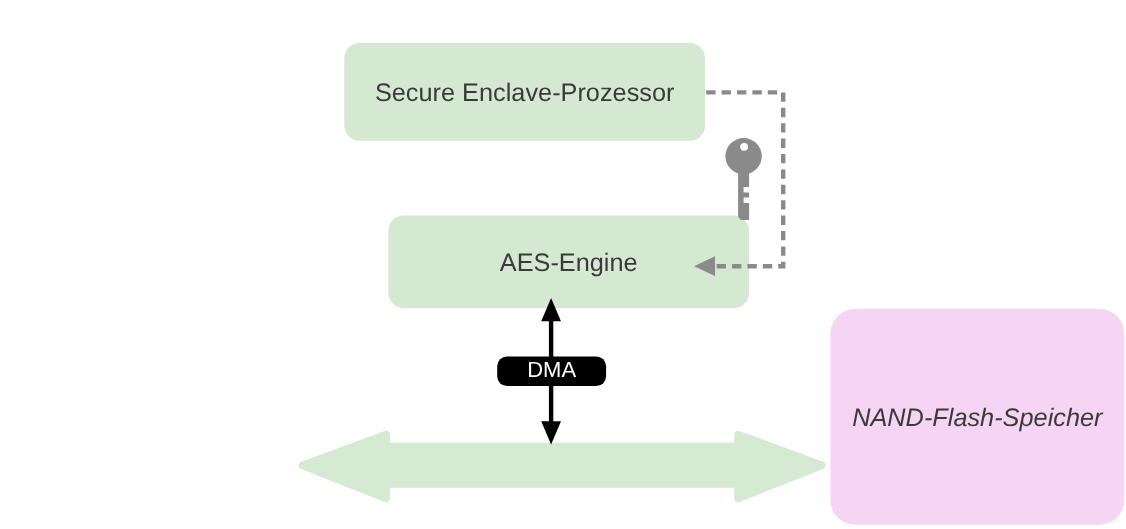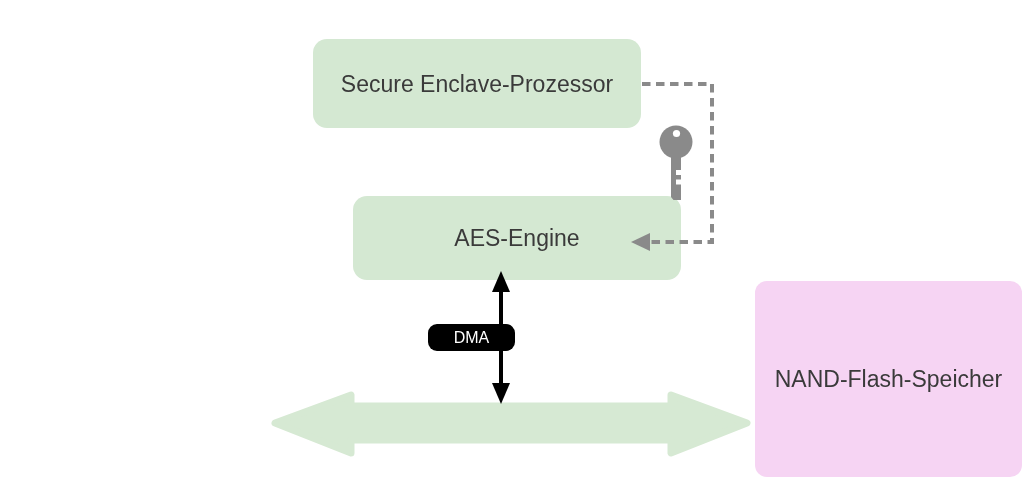--- a/index.html
+++ b/index.html
@@ -46,36 +46,37 @@
     left: 313px; top: 196px;
     width: 328px; height: 84px;
     background: var(--secure-enclave-fill, #d4e8d2);
     border-radius: 14px;
     margin-left: 40px;
   }
   #nand-flash {
     left: 755px; top: 281px;
     width: 267px; height: 196px;
     background: var(--nand-flash-fill, #f6d4f3);
-    border-radius: 12px;
+    border-radius: 22px;
+    font-style: italic;
   }
   #connector-layer {
     position: absolute;
     left: 0; top: 0;
     width: 1024px; height: 481px;
     z-index: 2;
     pointer-events: none;
   }
   #dma-badge {
-    left: 428px; top: 324px;
-    width: 87px; height: 27px;
+    left: 452px; top: 324px;
+    width: 99px; height: 27px;
     background: var(--dma-badge-fill, #000000);
     border-radius: 9px;
     color: var(--dma-text, #ffffff);
-    font-size: 16px;
+    font-size: 20px;
     line-height: 27px;
     z-index: 3;
   }
   .bus-arrow-shape {
     fill: var(--bus-arrow-fill, #d6e9d3);
     stroke: var(--bus-arrow-fill, #d6e9d3);
     stroke-width: 7;
     stroke-linejoin: round;
   }
   .dashed-connector {

